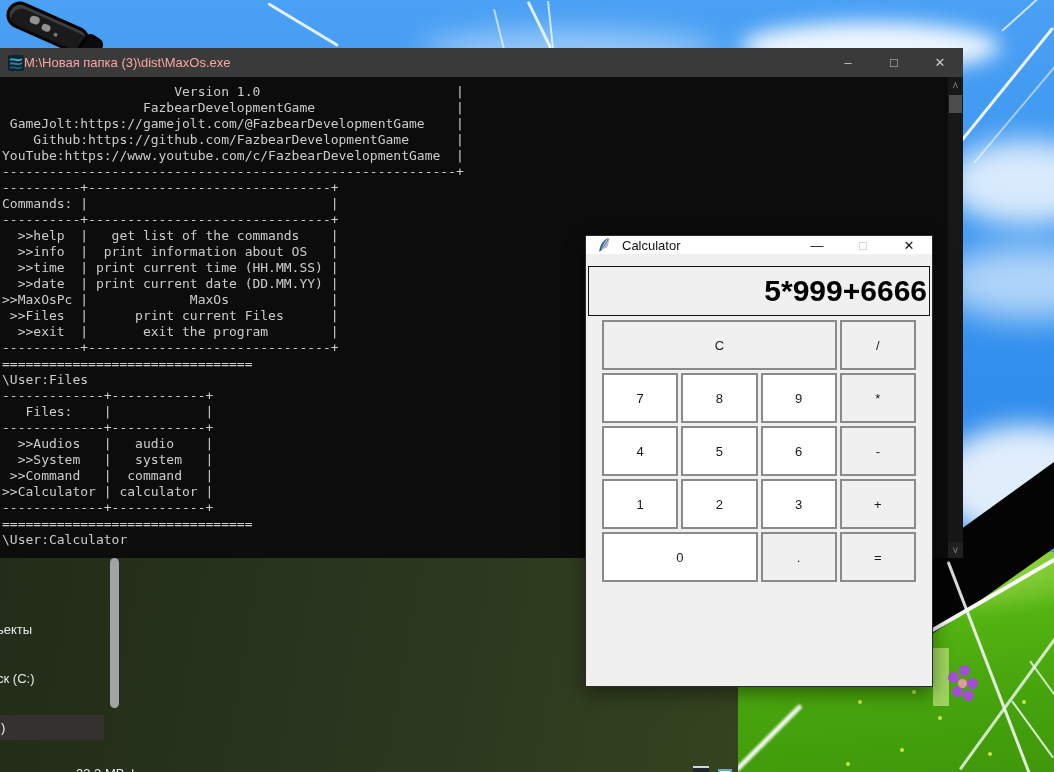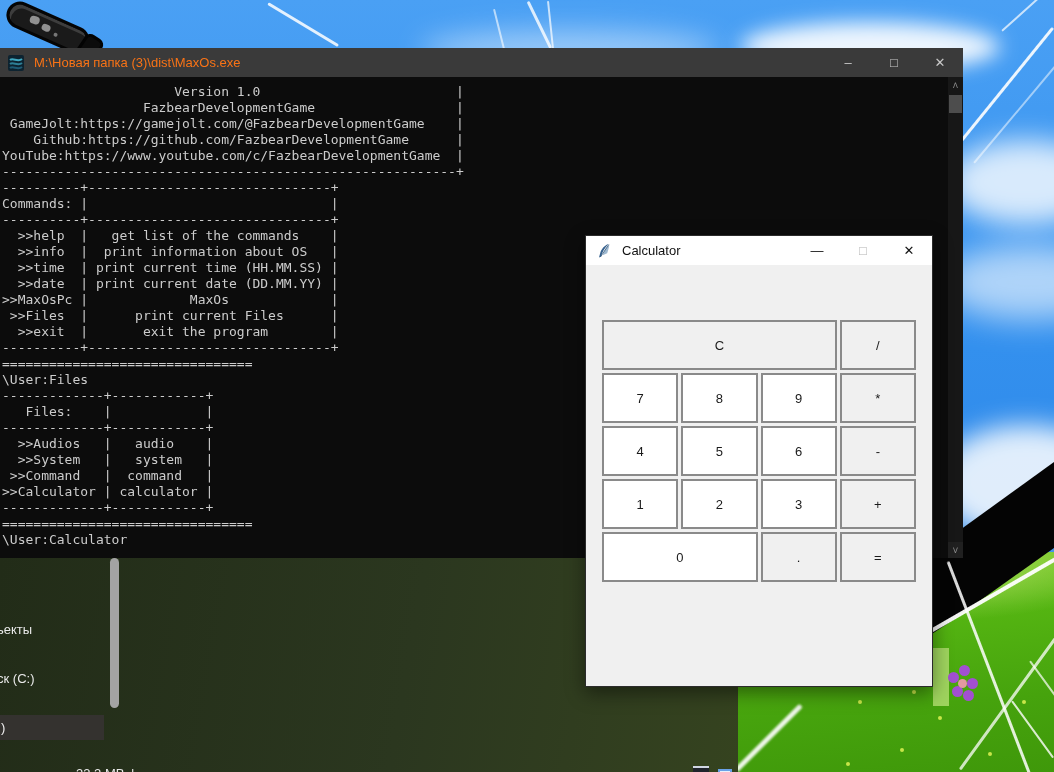--- a/index.html
+++ b/index.html
@@ -28,37 +28,37 @@
   .dev-body { position:absolute; left:8px; top:4px; width:88px; height:27px; border-radius:14px;
     background:#1a1a1a; border:3px solid #050505; box-shadow:inset 3px 3px 0 rgba(95,95,95,.5); }
   .dev-tip { position:absolute; left:88px; top:6px; width:21px; height:29px; border-radius:7px;
     background:#0b0b0b; border:3px solid #030303; transform:rotate(10deg); }
   .dev-spot { position:absolute; background:#909090; border-radius:4px; }
 
   
   .console-win { position:absolute; left:0; top:48px; width:963px; height:510px; }
   .console-titlebar { position:absolute; left:0; top:0; width:100%; height:29px; background:#3a3a3a;
     display:flex; align-items:center; }
-  .console-title { color:#f97316; font-size:13px; margin-left:10px; white-space:nowrap; }
+  .console-title { color:#fca5a5; font-size:13px; white-space:nowrap; }
   .console-icon { width:16px; height:16px; margin-left:8px; flex:0 0 auto; }
   .tb-spacer { flex:1; }
   .tb-btn { width:46px; height:29px; display:flex; align-items:center; justify-content:center;
     color:#c8c8c8; font-size:13px; cursor:default; }
   .console-body { position:absolute; left:0; top:29px; right:0; bottom:0; background:#0c0c0c; overflow:hidden; }
   .console-pre { margin:7px 0 0 2px; font-family:"DejaVu Sans Mono","Liberation Mono",monospace;
     font-size:13px; line-height:16px; color:#cccccc; white-space:pre; }
   .console-scroll { position:absolute; right:0; top:29px; bottom:0; width:15px; background:#171717; }
   .scroll-arrow { position:absolute; left:0; width:15px; height:16px; display:flex; align-items:center;
     justify-content:center; color:#8a8a8a; font-size:10px; }
   .scroll-thumb { position:absolute; left:1px; top:18px; width:13px; height:18px; background:#4d4d4d; }
 
   
   .calc-win { position:absolute; left:585px; top:235px; width:348px; height:452px;
     background:#f0f0f0; border:1px solid #2b2b2b; box-shadow:0 6px 18px rgba(0,0,0,.45); }
-  .calc-titlebar { position:absolute; left:0; top:0; width:100%; height:29px; background:#ffffff;
+  .calc-titlebar { position:absolute; left:0; top:0; width:100%; height:18px; background:#ffffff;
     display:flex; align-items:center; }
   .calc-title { color:#111; font-size:13px; margin-left:9px; }
   .calc-icon { width:16px; height:16px; margin-left:11px; flex:0 0 auto; }
   .calc-btn-min,.calc-btn-close { color:#111; }
   .calc-btn-max { color:#b5b5b5; }
   .calc-display { position:absolute; left:2px; top:30px; width:342px; height:50px; background:#f0f0f0;
     border:1px solid #141414; font-weight:bold; font-size:30px; color:#000; text-align:right;
     line-height:47px; padding-right:2px; overflow:hidden; white-space:nowrap; }
   .calc-keypad { position:absolute; left:16px; top:84px; width:314px; display:grid;
     grid-template-columns:repeat(4,1fr); gap:3px; grid-auto-rows:50px; }
@@ -216,20 +216,21 @@
         <path d="M11.5 1C7.5 2.2 4.2 6.2 3.1 10.4L2 14.6l2.2-1.1C5 10 7 5.5 11.5 1z" fill="#36618e"></path>
         <path d="M12.3 1.8C9.5 4 6.7 8.2 5.6 12.3l4.6-2.1c1-3 1.9-5.8 2.1-8.4z" fill="#9fb9d0"></path>
         <path d="M11.8 1.5L3.5 13.8" stroke="#274a6d" stroke-width=".7" fill="none"></path>
       </svg>
       <span class="calc-title">Calculator</span>
       <div class="tb-spacer"></div>
       <div class="tb-btn calc-btn-min">—</div>
       <div class="tb-btn calc-btn-max">□</div>
       <div class="tb-btn calc-btn-close">✕</div>
     </div>
+    <div class="calc-display">5*999+6666</div>
     <div class="calc-keypad">
         <div class="calc-btn op" style="grid-column: span 3;">C</div>
         <div class="calc-btn op">/</div>
         <div class="calc-btn digit">7</div>
         <div class="calc-btn digit">8</div>
         <div class="calc-btn digit">9</div>
         <div class="calc-btn op">*</div>
         <div class="calc-btn digit">4</div>
         <div class="calc-btn digit">5</div>
         <div class="calc-btn digit">6</div>

